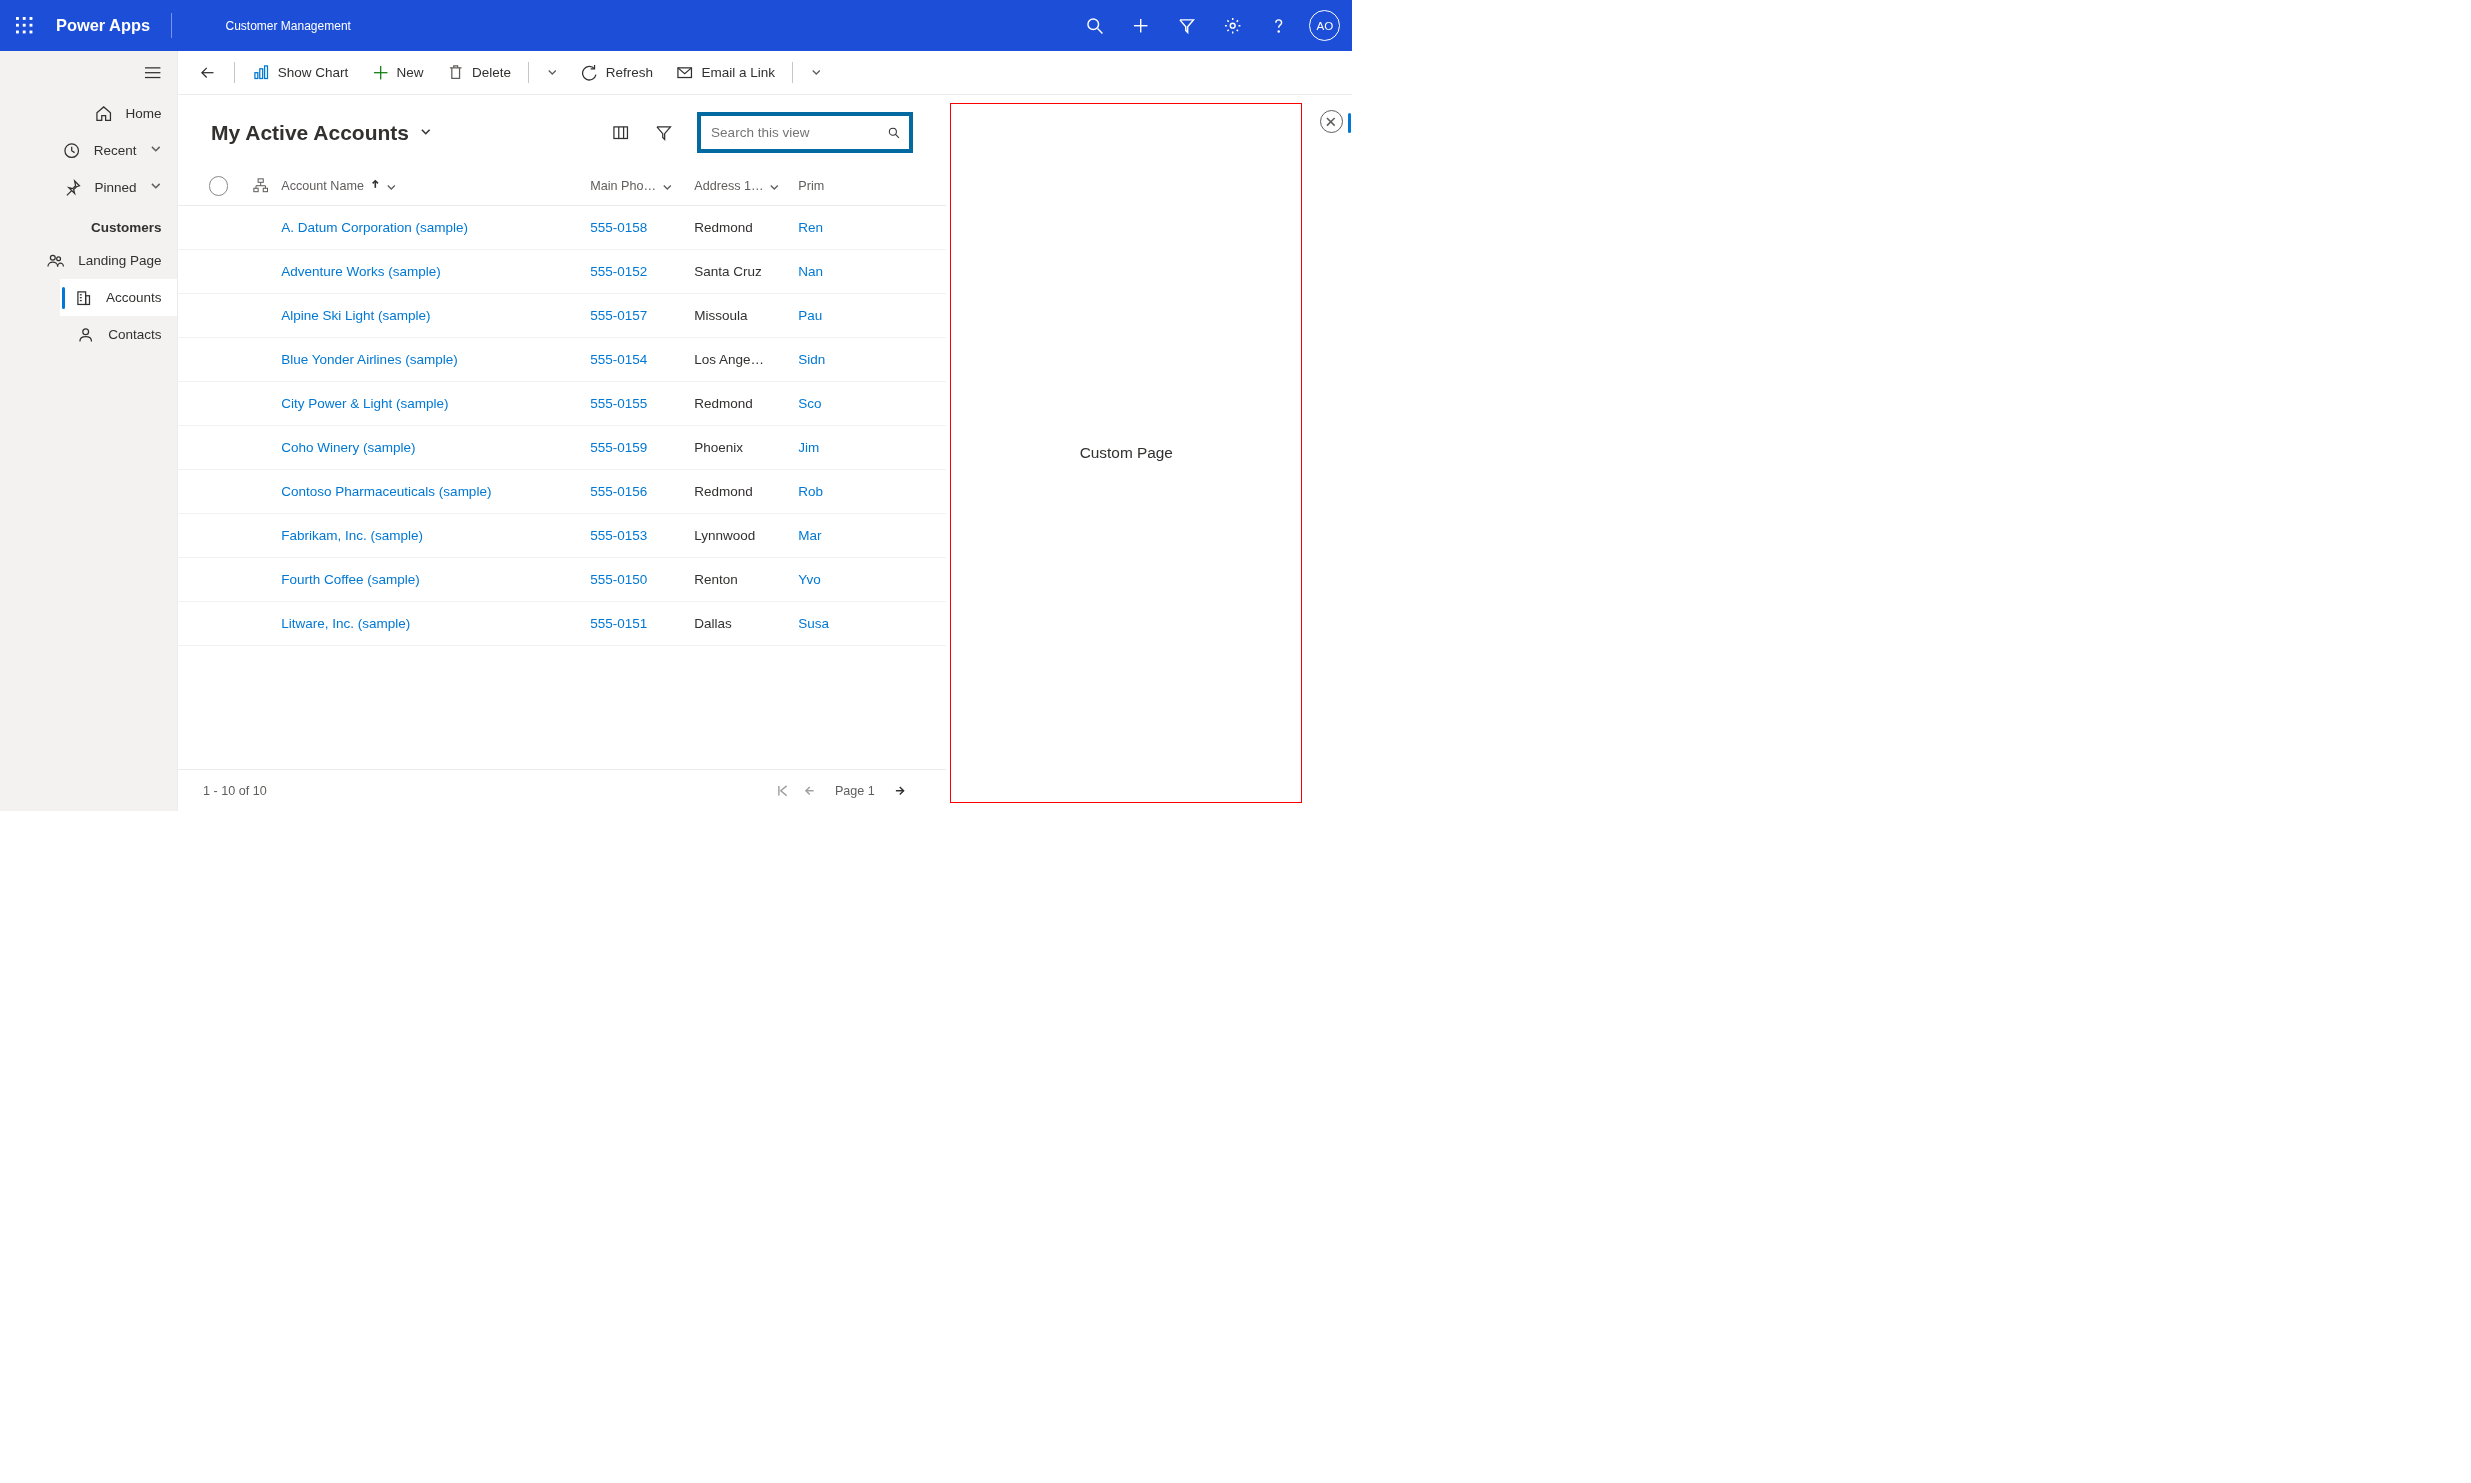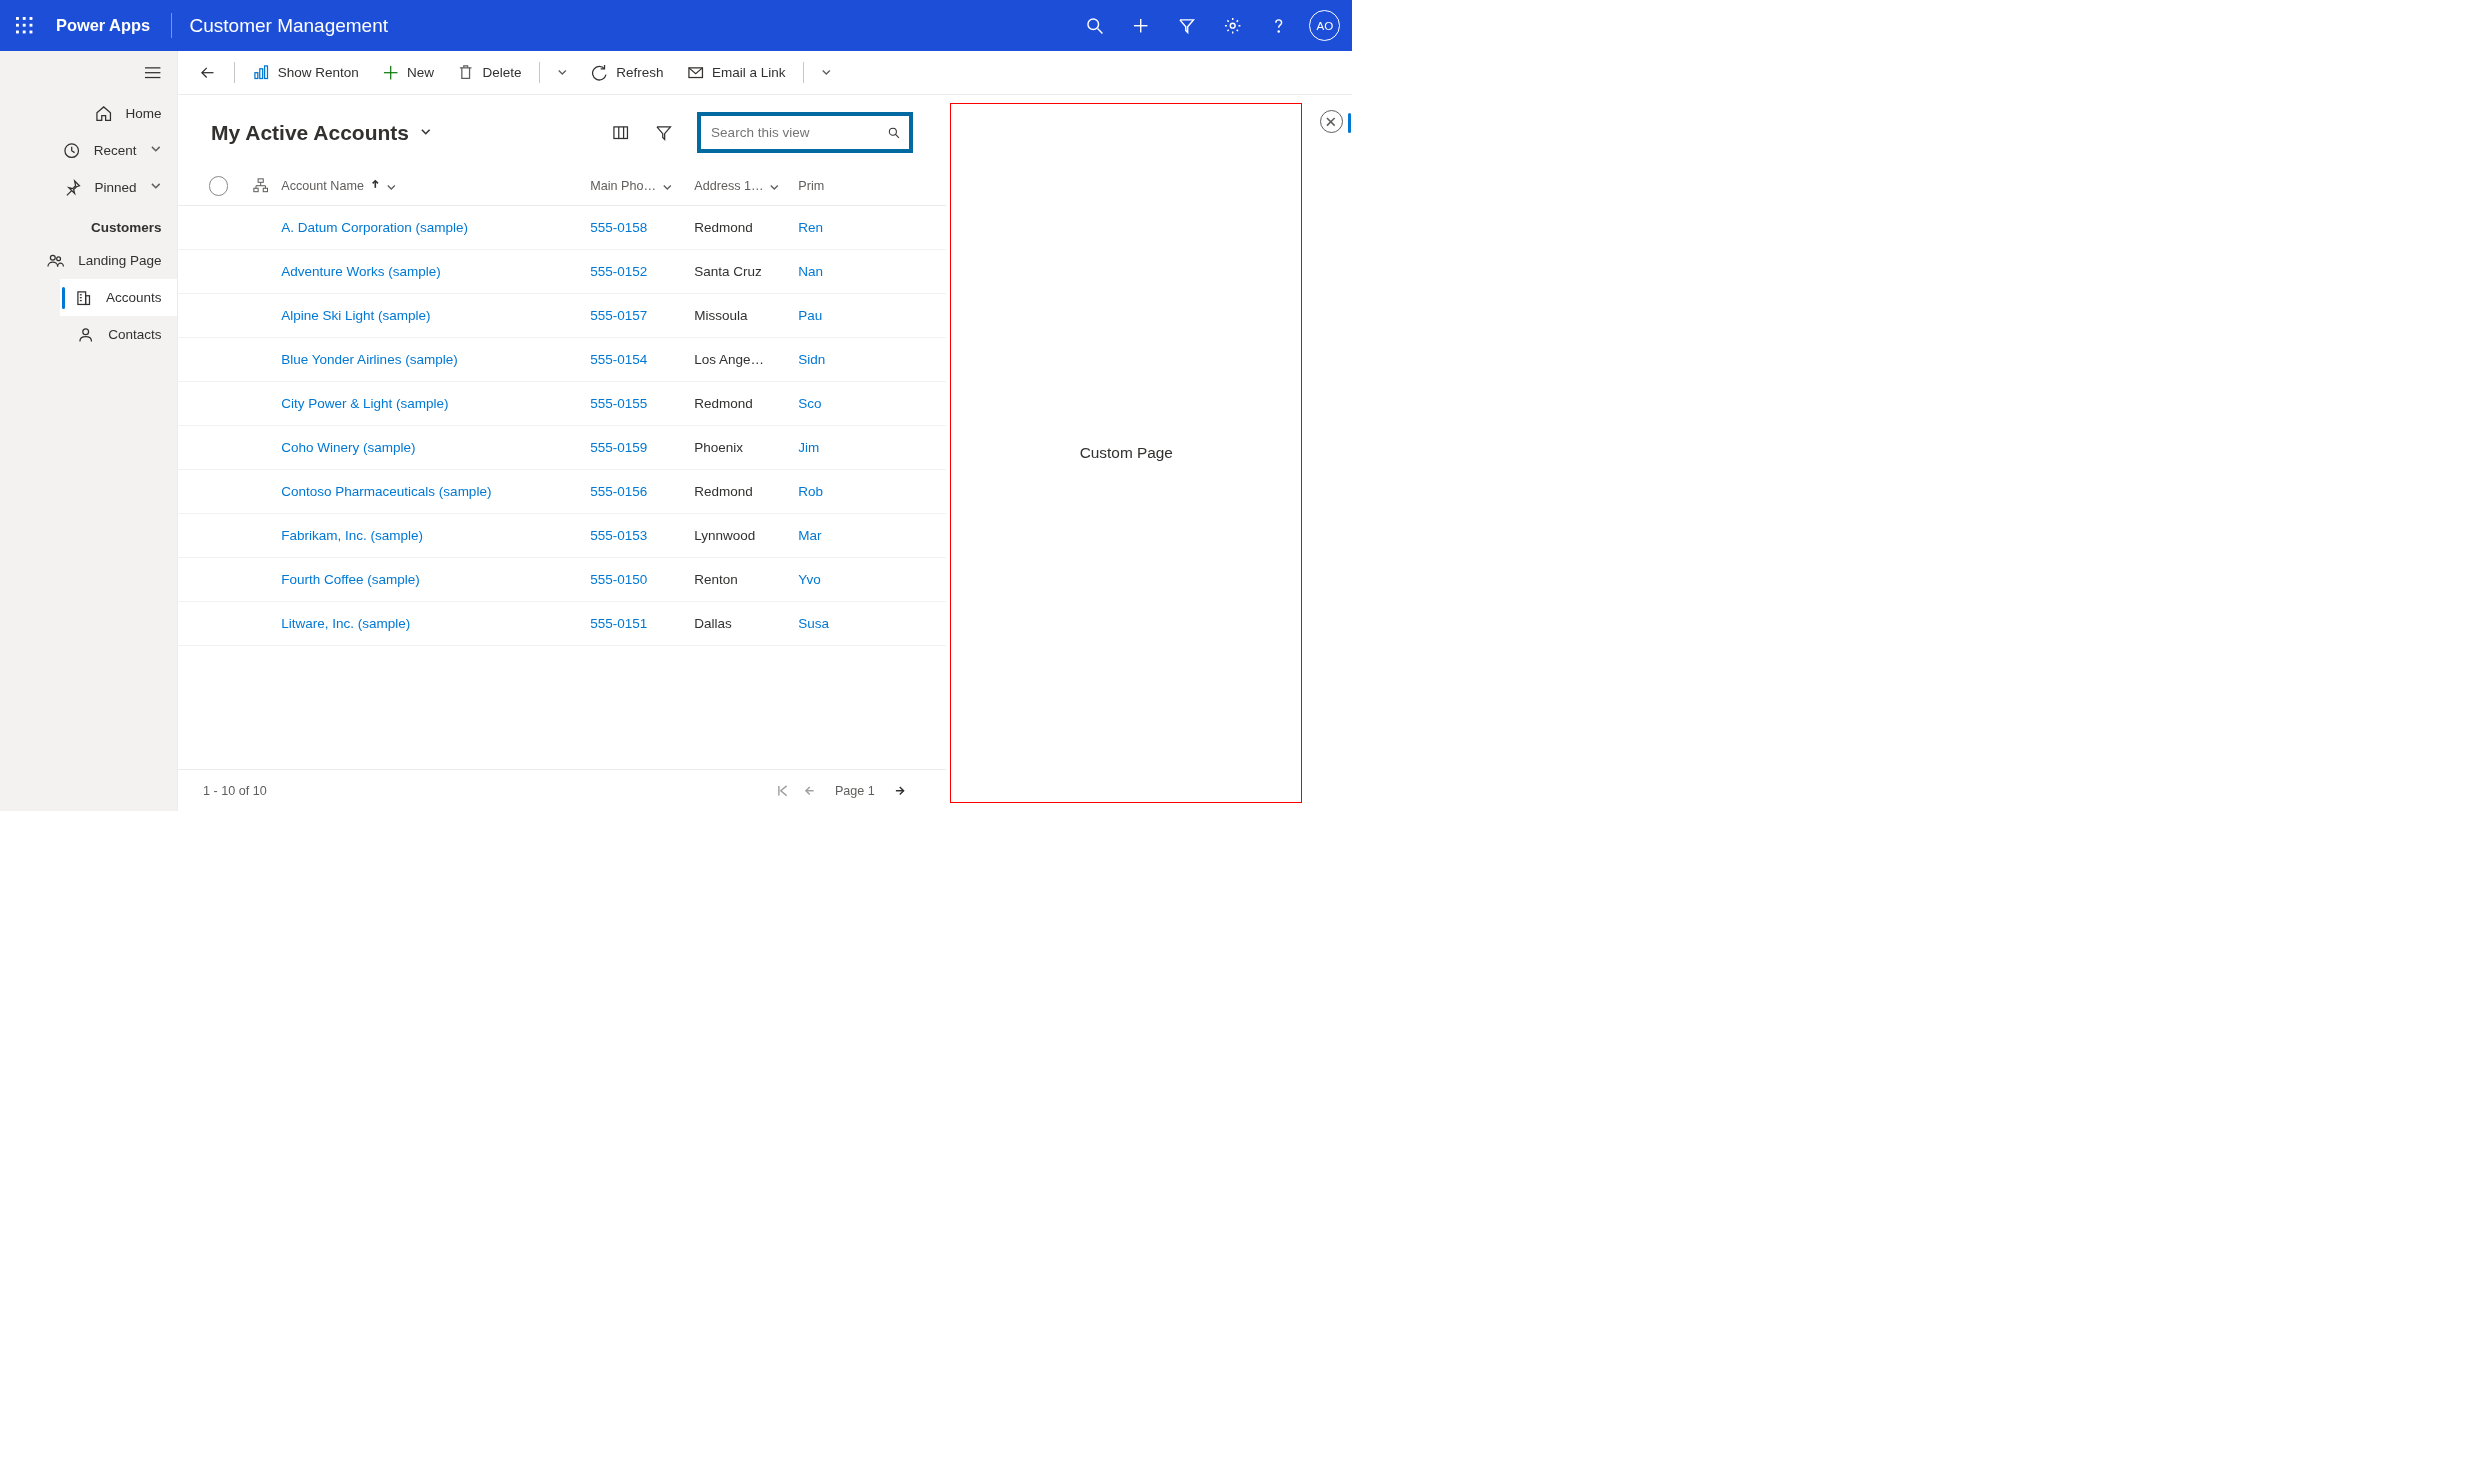--- a/index.html
+++ b/index.html
@@ -5,21 +5,21 @@
     * { margin: 0; padding: 0; box-sizing: border-box; font-family: "Segoe UI", -apple-system, sans-serif; }
     body { background: #fff; color: #323130; font-size: 13.5px; overflow: hidden; }
     .app { display: flex; flex-direction: column; height: 811px; width: 1352px; }
     
     
     .top-header { background: #1d4ed8; color: #fff; height: 51px; display: flex; align-items: center; padding: 0 11.6px; }
     .waffle { width: 27px; height: 27px; display: flex; align-items: center; justify-content: center; cursor: pointer; margin-right: 17.4px; }
     .waffle svg { width: 17.4px; height: 17.4px; }
     .brand { font-size: 16.4px; font-weight: 600; margin-right: 21px; }
     .divider-v { width: 1px; height: 25px; background: rgba(255,255,255,0.4); margin-right: 17.4px; }
-    .app-name { font-size: 19px; }
+    .app-name { font-size: 12px; margin-left: 36px; }
     .top-spacer { flex: 1; }
     .top-icon { width: 46px; height: 46px; display: flex; align-items: center; justify-content: center; cursor: pointer; }
     .top-icon svg { width: 17.4px; height: 17.4px; stroke: #fff; fill: none; stroke-width: 1.5; }
     .avatar { width: 31px; height: 31px; border: 1px solid #fff; border-radius: 50%; display: flex; align-items: center; justify-content: center; font-size: 11.6px; margin-left: 7.7px; cursor: pointer; }
     
     
     .body { display: flex; flex: 1; overflow: hidden; }
     
     
     .sidebar { width: 178px; background: #f3f2f1; border-right: 1px solid #edebe9; display: flex; flex-direction: column; align-items: flex-end; }
@@ -239,21 +239,21 @@
         </div>
         <div class="cmd-split"></div>
         <div class="cmd-btn">
           <span class="cmd-icon">
               <svg viewBox="0 0 18 18" stroke="#0078d4">
                 <rect x="2" y="9" width="3" height="6"></rect>
                 <rect x="7" y="5" width="3" height="10"></rect>
                 <rect x="12" y="2" width="3" height="13"></rect>
               </svg>
             </span>
-          <span>Show Renton</span>
+          <span>Show Chart</span>
         </div>
         <div class="cmd-btn">
           <span class="cmd-icon">
               <svg viewBox="0 0 18 18" stroke="#107c10">
                 <line x1="9" y1="2" x2="9" y2="16"></line>
                 <line x1="2" y1="9" x2="16" y2="9"></line>
               </svg>
             </span>
           <span>New</span>
         </div>

